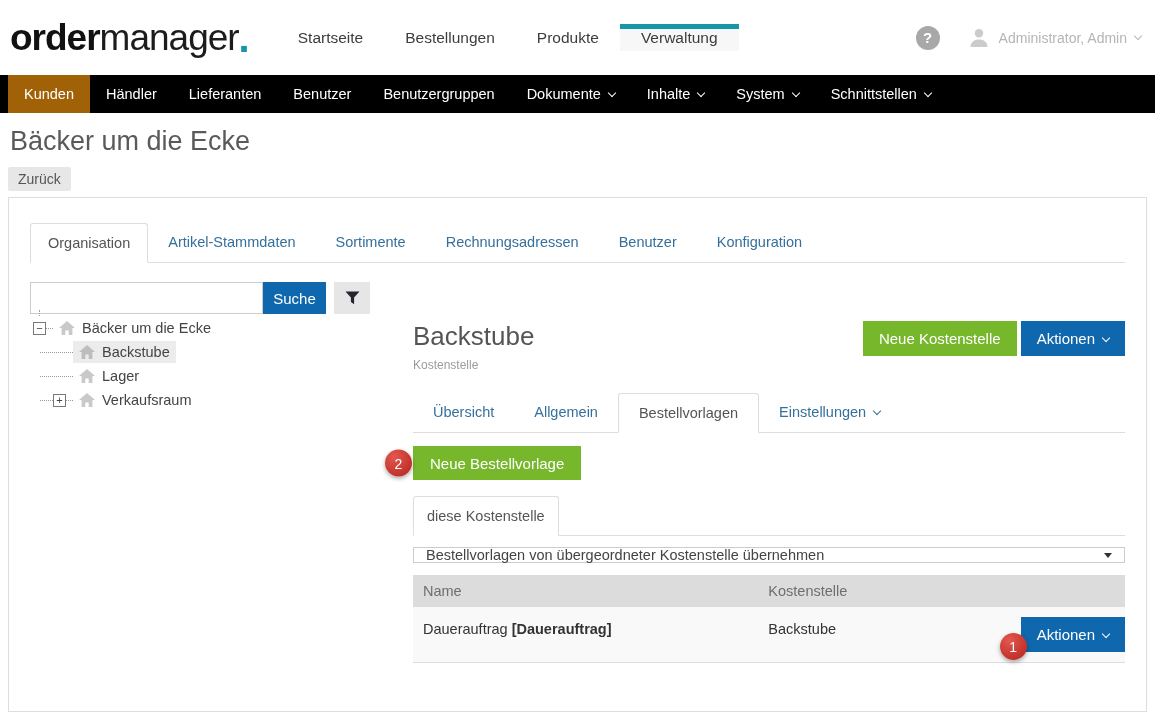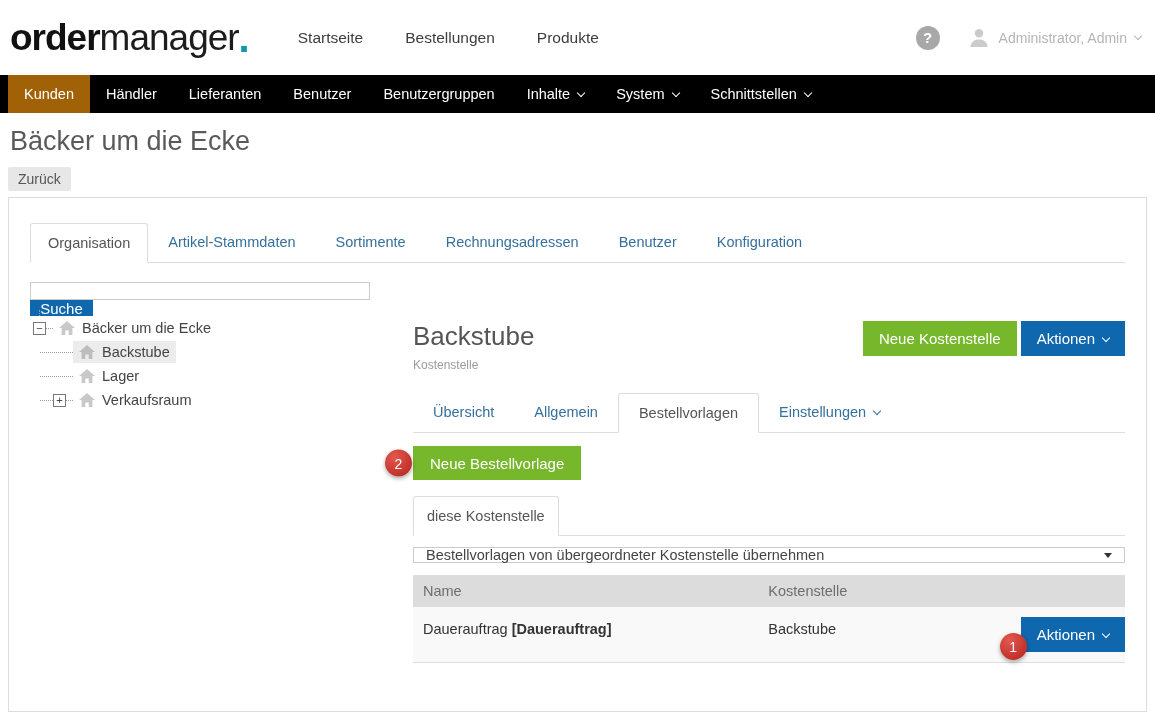--- a/index.html
+++ b/index.html
@@ -40,21 +40,21 @@
   .tabstrip { display:flex; margin-top:25px; border-bottom:1px solid #ddd; font-size:14.5px; }
   .tab { padding:11px 20px; color:#35709c; cursor:pointer; margin-bottom:-1px; }
   .tab.active { background:#fff; border:1px solid #ddd; border-bottom:1px solid #fff; border-radius:3px 3px 0 0;
                 color:#555; padding:11px 17px; }
 
   .content { display:flex; margin-top:19px; }
   .left-col { width:340px; flex:none; }
   .right-col { flex:1; margin-left:43px; min-width:0; }
 
   
-  .search-row { display:flex; height:32px;flex-direction:column; }
+  .search-row { display:flex; height:32px; }
   .search-input { flex:1; border:1px solid #ccc; padding:0 9px; font-size:14px; color:#333; outline:none; }
   .suche-btn { width:63px; background:#0f67ad; color:#fff; border:none; font-size:15px; cursor:pointer; }
   .filter-btn { width:36px; margin-left:8px; background:#e6e6e6; border:none; display:flex; align-items:center;
                 justify-content:center; cursor:pointer; }
 
   
   .tree { position:relative; margin-top:2px; font-size:14.5px; color:#444; }
   .tree-vline { position:absolute; left:9px; top:-6px; height:92px; border-left:1px dotted #9a9a9a; }
   .tree-row { display:flex; align-items:center; height:24px; position:relative; background:#fff; }
   .expander { width:13px; height:13px; border:1px solid #787878; background:#fff; color:#444; font-size:11px;
@@ -121,20 +121,21 @@
   <div class="header">
     <div class="logo">
       <span class="lb">order</span>
         <span class="ll">manager</span>
         <span class="ld">.</span>
     </div>
     <nav class="top-nav">
       <div class="top-nav-item">Startseite</div>
       <div class="top-nav-item">Bestellungen</div>
       <div class="top-nav-item">Produkte</div>
+      <div class="top-nav-item active">Verwaltung</div>
     </nav>
     <div class="header-right">
       <div class="help-circle">?</div>
       <div class="user-menu">
         <svg width="22" height="22" viewBox="0 0 22 22">
           <circle cx="11" cy="6.2" r="4.2" fill="#cbcbcb"></circle>
           <path d="M2.5 20c0-5 3.8-7.5 8.5-7.5s8.5 2.5 8.5 7.5z" fill="#cbcbcb"></path>
         </svg>
         <span>Administrator, Admin</span>
         <span class="chev"></span>
@@ -142,20 +143,24 @@
     </div>
   </div>
 
   
   <nav class="menubar">
     <div class="menubar-item active">Kunden</div>
     <div class="menubar-item">Händler</div>
     <div class="menubar-item">Lieferanten</div>
     <div class="menubar-item">Benutzer</div>
     <div class="menubar-item">Benutzergruppen</div>
+    <div class="menubar-item">
+        <span>Dokumente</span>
+        <span class="chev"></span>
+      </div>
     <div class="menubar-item">
         <span>Inhalte</span>
         <span class="chev"></span>
       </div>
     <div class="menubar-item">
         <span>System</span>
         <span class="chev"></span>
       </div>
     <div class="menubar-item">
         <span>Schnittstellen</span>

